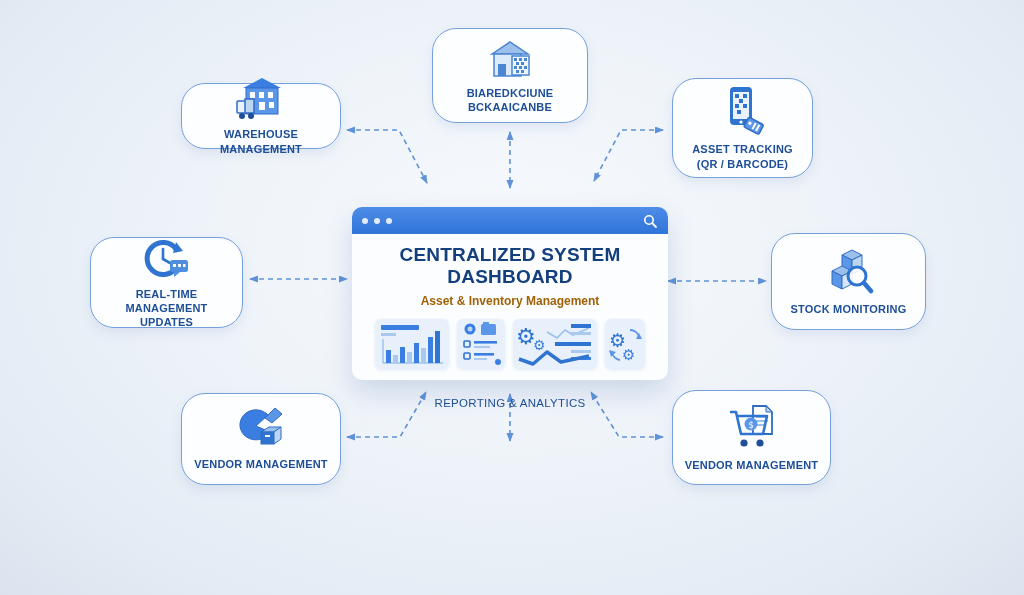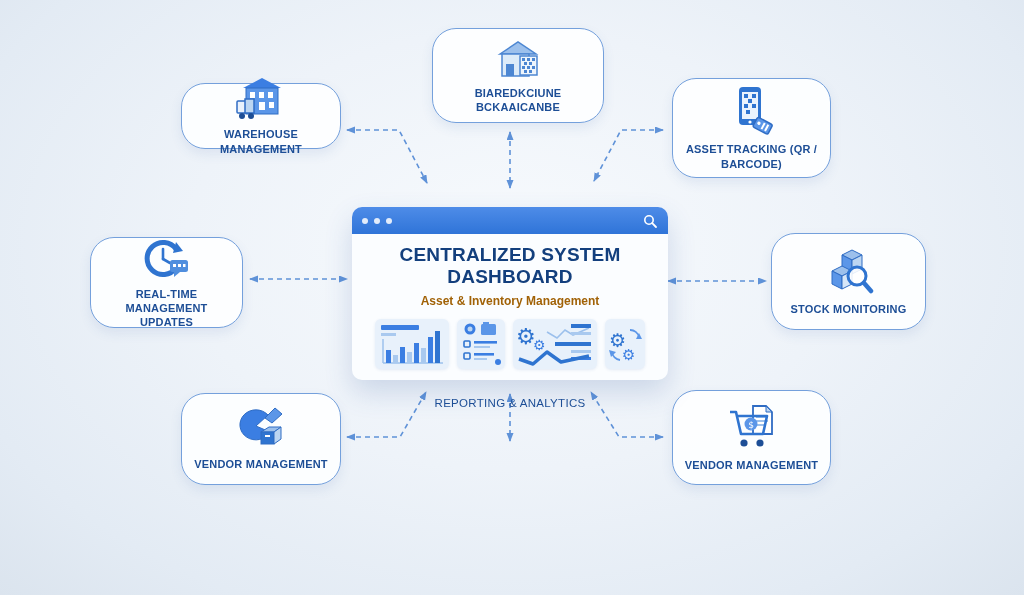--- a/index.html
+++ b/index.html
@@ -12,23 +12,23 @@
   .node{
     position:absolute;display:flex;flex-direction:column;align-items:center;justify-content:center;
     gap:5px;background:rgba(253,254,255,0.95);
     border:1.5px solid #74a0dc;border-radius:24px;
     box-shadow:0 5px 12px rgba(60,100,170,0.10);
     padding:6px 10px;box-sizing:border-box;text-align:center;
   }
   .node .label{
     font-size:11px;font-weight:bold;color:#1d4e96;line-height:1.3;letter-spacing:.2px;
   }
-  .n-top-center{left:432px;top:28px;width:172px;height:95px;}
+  .n-top-center{left:432px;top:28px;width:156px;height:95px;}
   .n-top-left{left:181px;top:83px;width:160px;height:66px;}
-  .n-top-right{left:672px;top:78px;width:159px;height:100px;}
+  .n-top-right{left:672px;top:78px;width:141px;height:100px;}
   .n-mid-left{left:90px;top:237px;width:153px;height:91px;}
   .n-mid-right{left:771px;top:233px;width:155px;height:97px;}
   .n-bottom-left{left:181px;top:393px;width:160px;height:92px;}
   .n-bottom-center{left:430px;top:448px;width:159px;height:94px;}
   .n-bottom-right{left:672px;top:390px;width:159px;height:95px;}
   .node .ic{flex:0 0 auto;line-height:0;}
   
   .arrows{position:absolute;left:0;top:0;pointer-events:none;}
   
   .browser{

